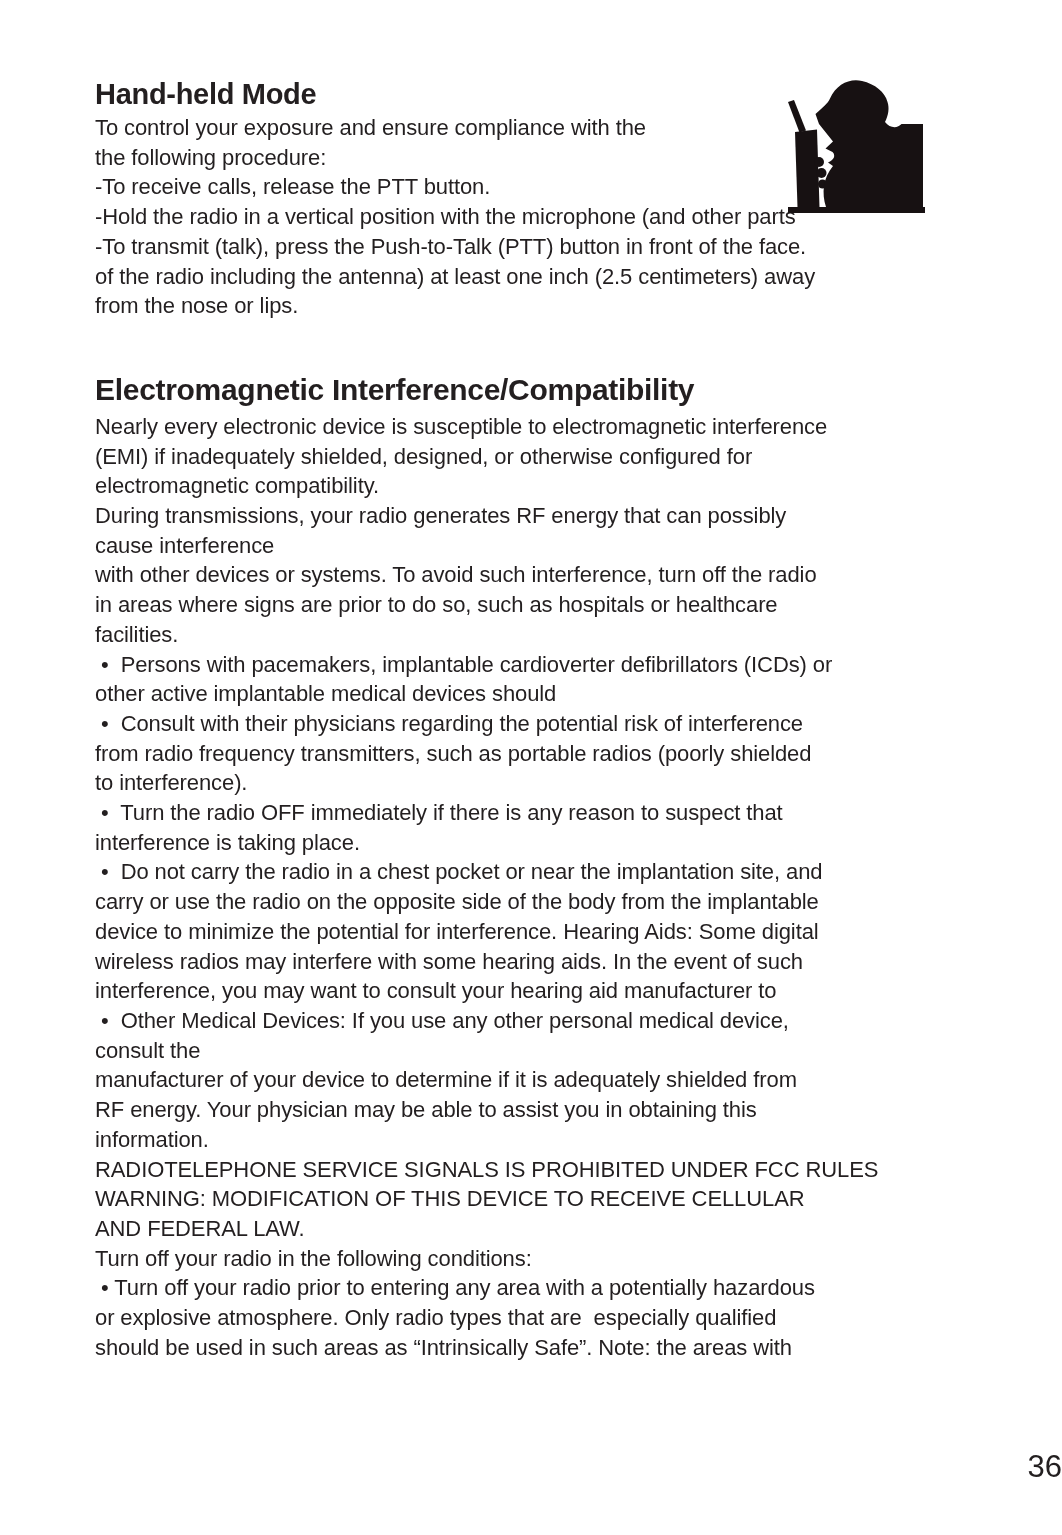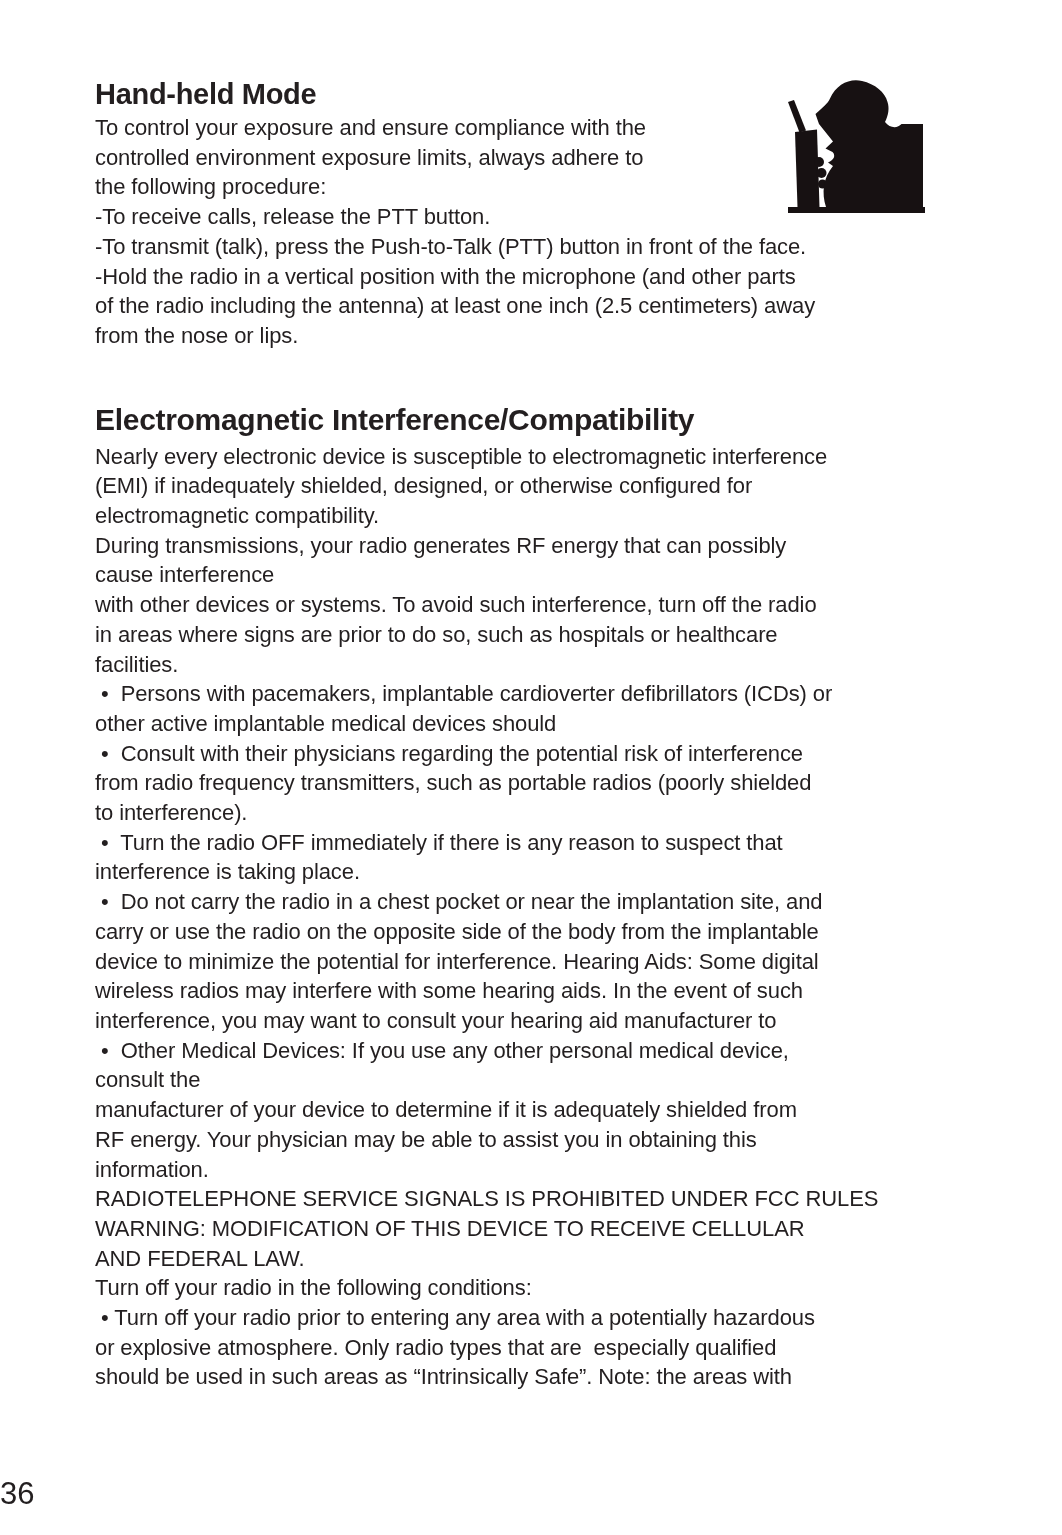--- a/index.html
+++ b/index.html
@@ -51,43 +51,41 @@
     top:78px;
     width:137px;
     height:135px;
   }
   .figure-icon svg{display:block;width:100%;height:100%;}
   .page-number{
     position:absolute;
     left:0;
     top:1447px;
     width:100%;
-    text-align:left;
+    text-align:right;
     font-size:31px;
     line-height:40px;
     color:var(--text);
-    margin-top:27px;
   }
 </style>
 </head>
 <body>
 
 <div class="page">
 
   <div class="content">
 
     <section>
       <h1 class="section-heading">Hand-held Mode</h1>
       <div class="body-lines">
           <div class="line">To control your exposure and ensure compliance with the</div>
-          <div class="line">controlled environment exposure limits, always adhere to</div>
           <div class="line">the following procedure:</div>
           <div class="line">-To receive calls, release the PTT button.</div>
+          <div class="line">-Hold the radio in a vertical position with the microphone (and other parts</div>
           <div class="line">-To transmit (talk), press the Push-to-Talk (PTT) button in front of the face.</div>
-          <div class="line">-Hold the radio in a vertical position with the microphone (and other parts</div>
           <div class="line">of the radio including the antenna) at least one inch (2.5 centimeters) away</div>
           <div class="line">from the nose or lips.</div>
         </div>
     </section>
 
     <section>
       <h2 class="section-heading">Electromagnetic Interference/Compatibility</h2>
       <div class="body-lines">
           <div class="line">Nearly every electronic device is susceptible to electromagnetic interference</div>
           <div class="line">(EMI) if inadequately shielded, designed, or otherwise configured for</div>

